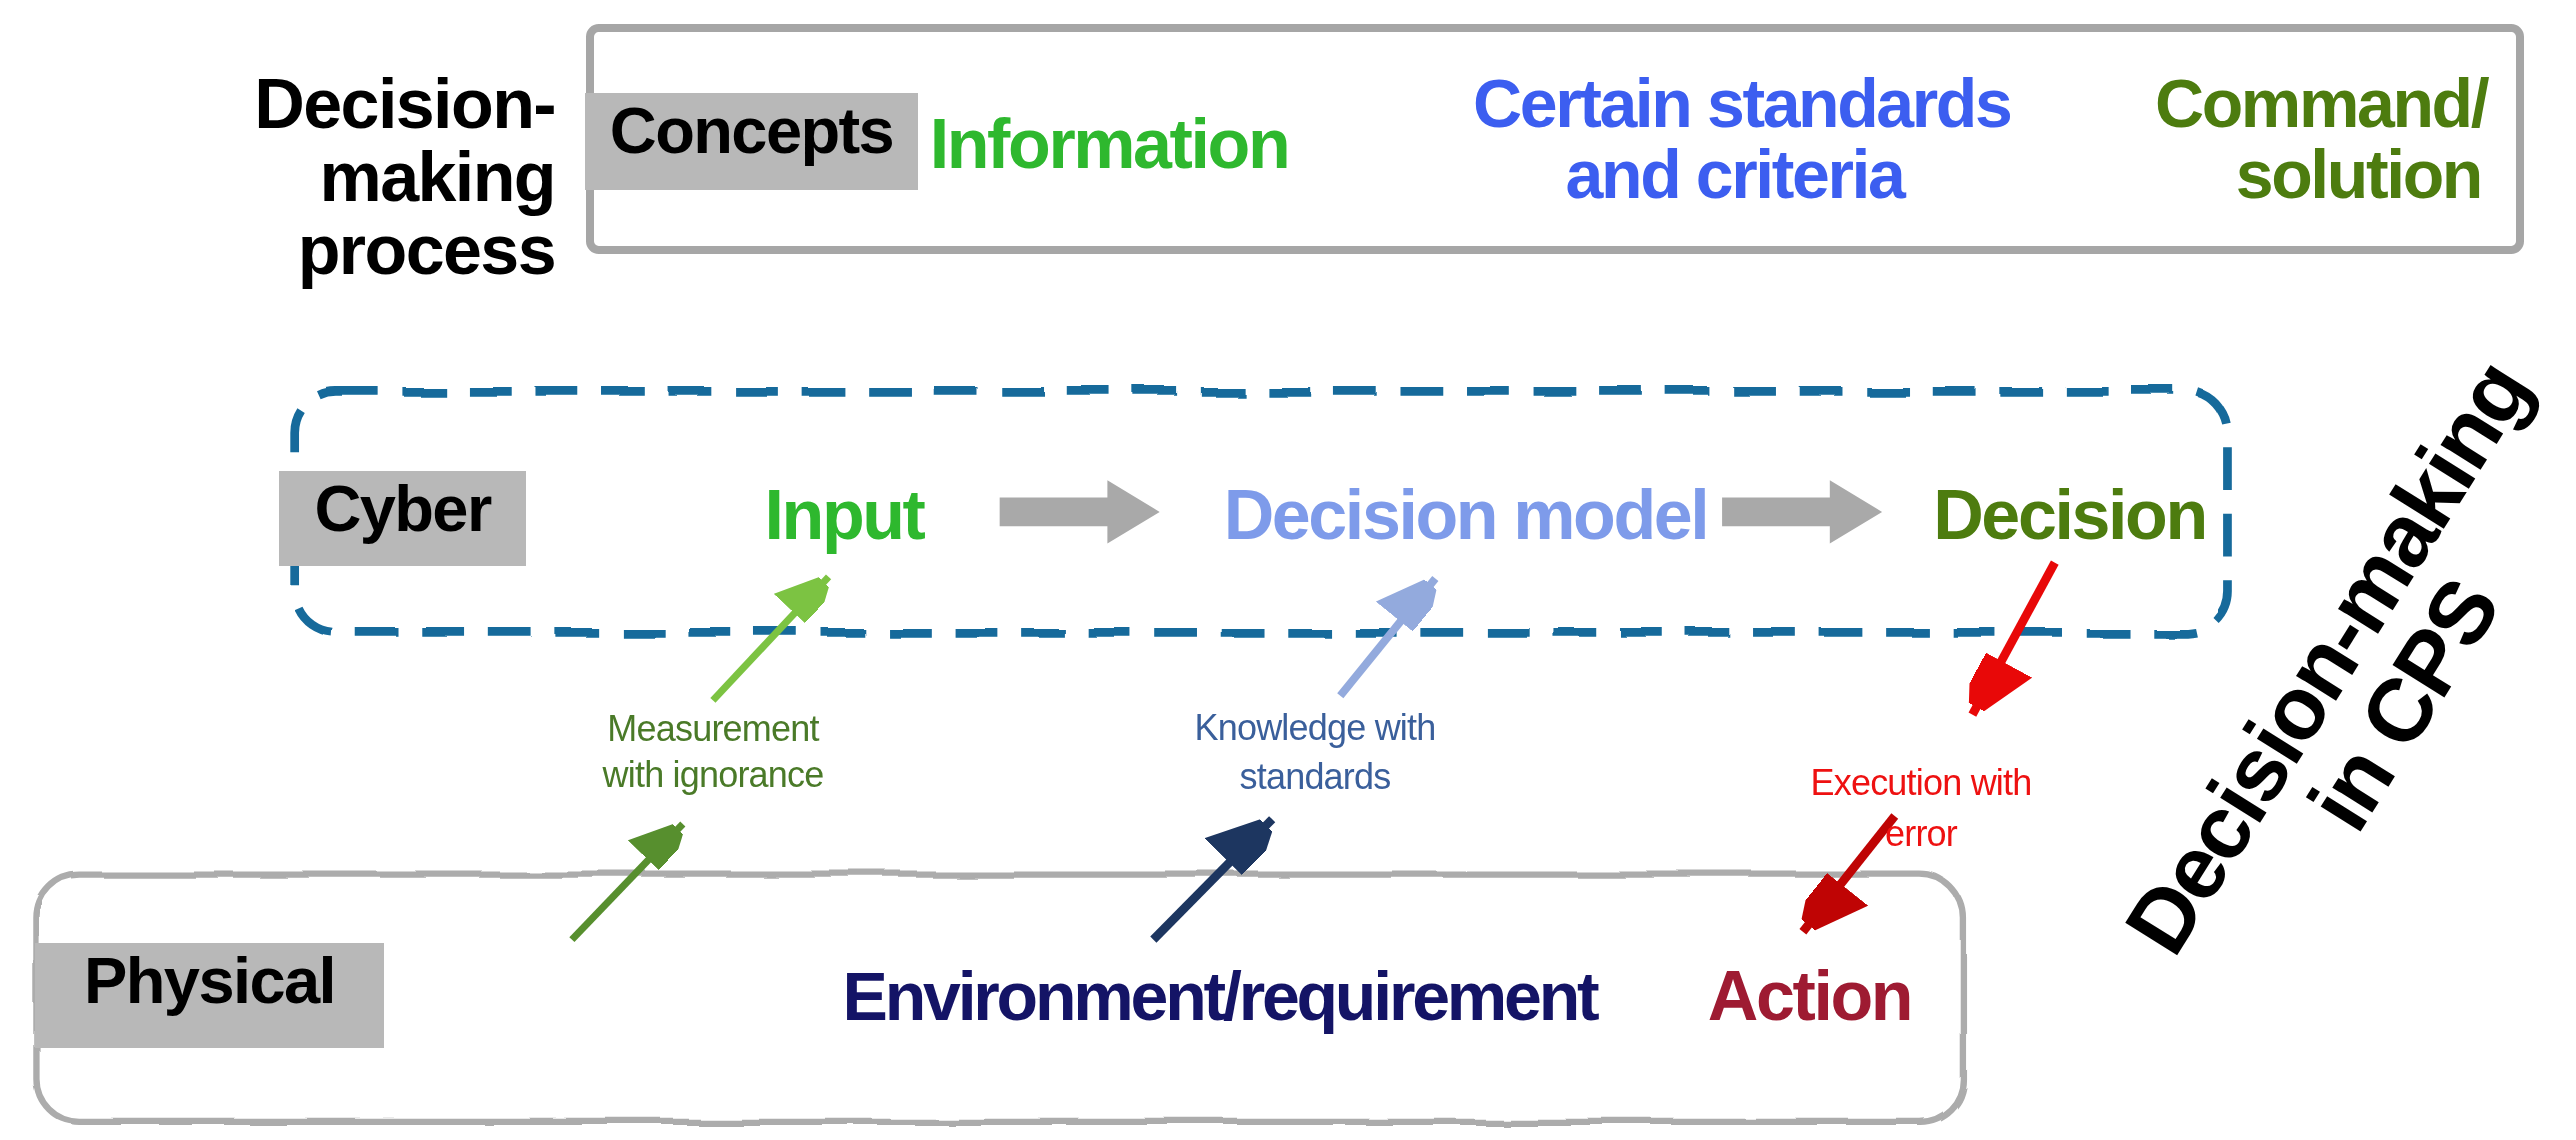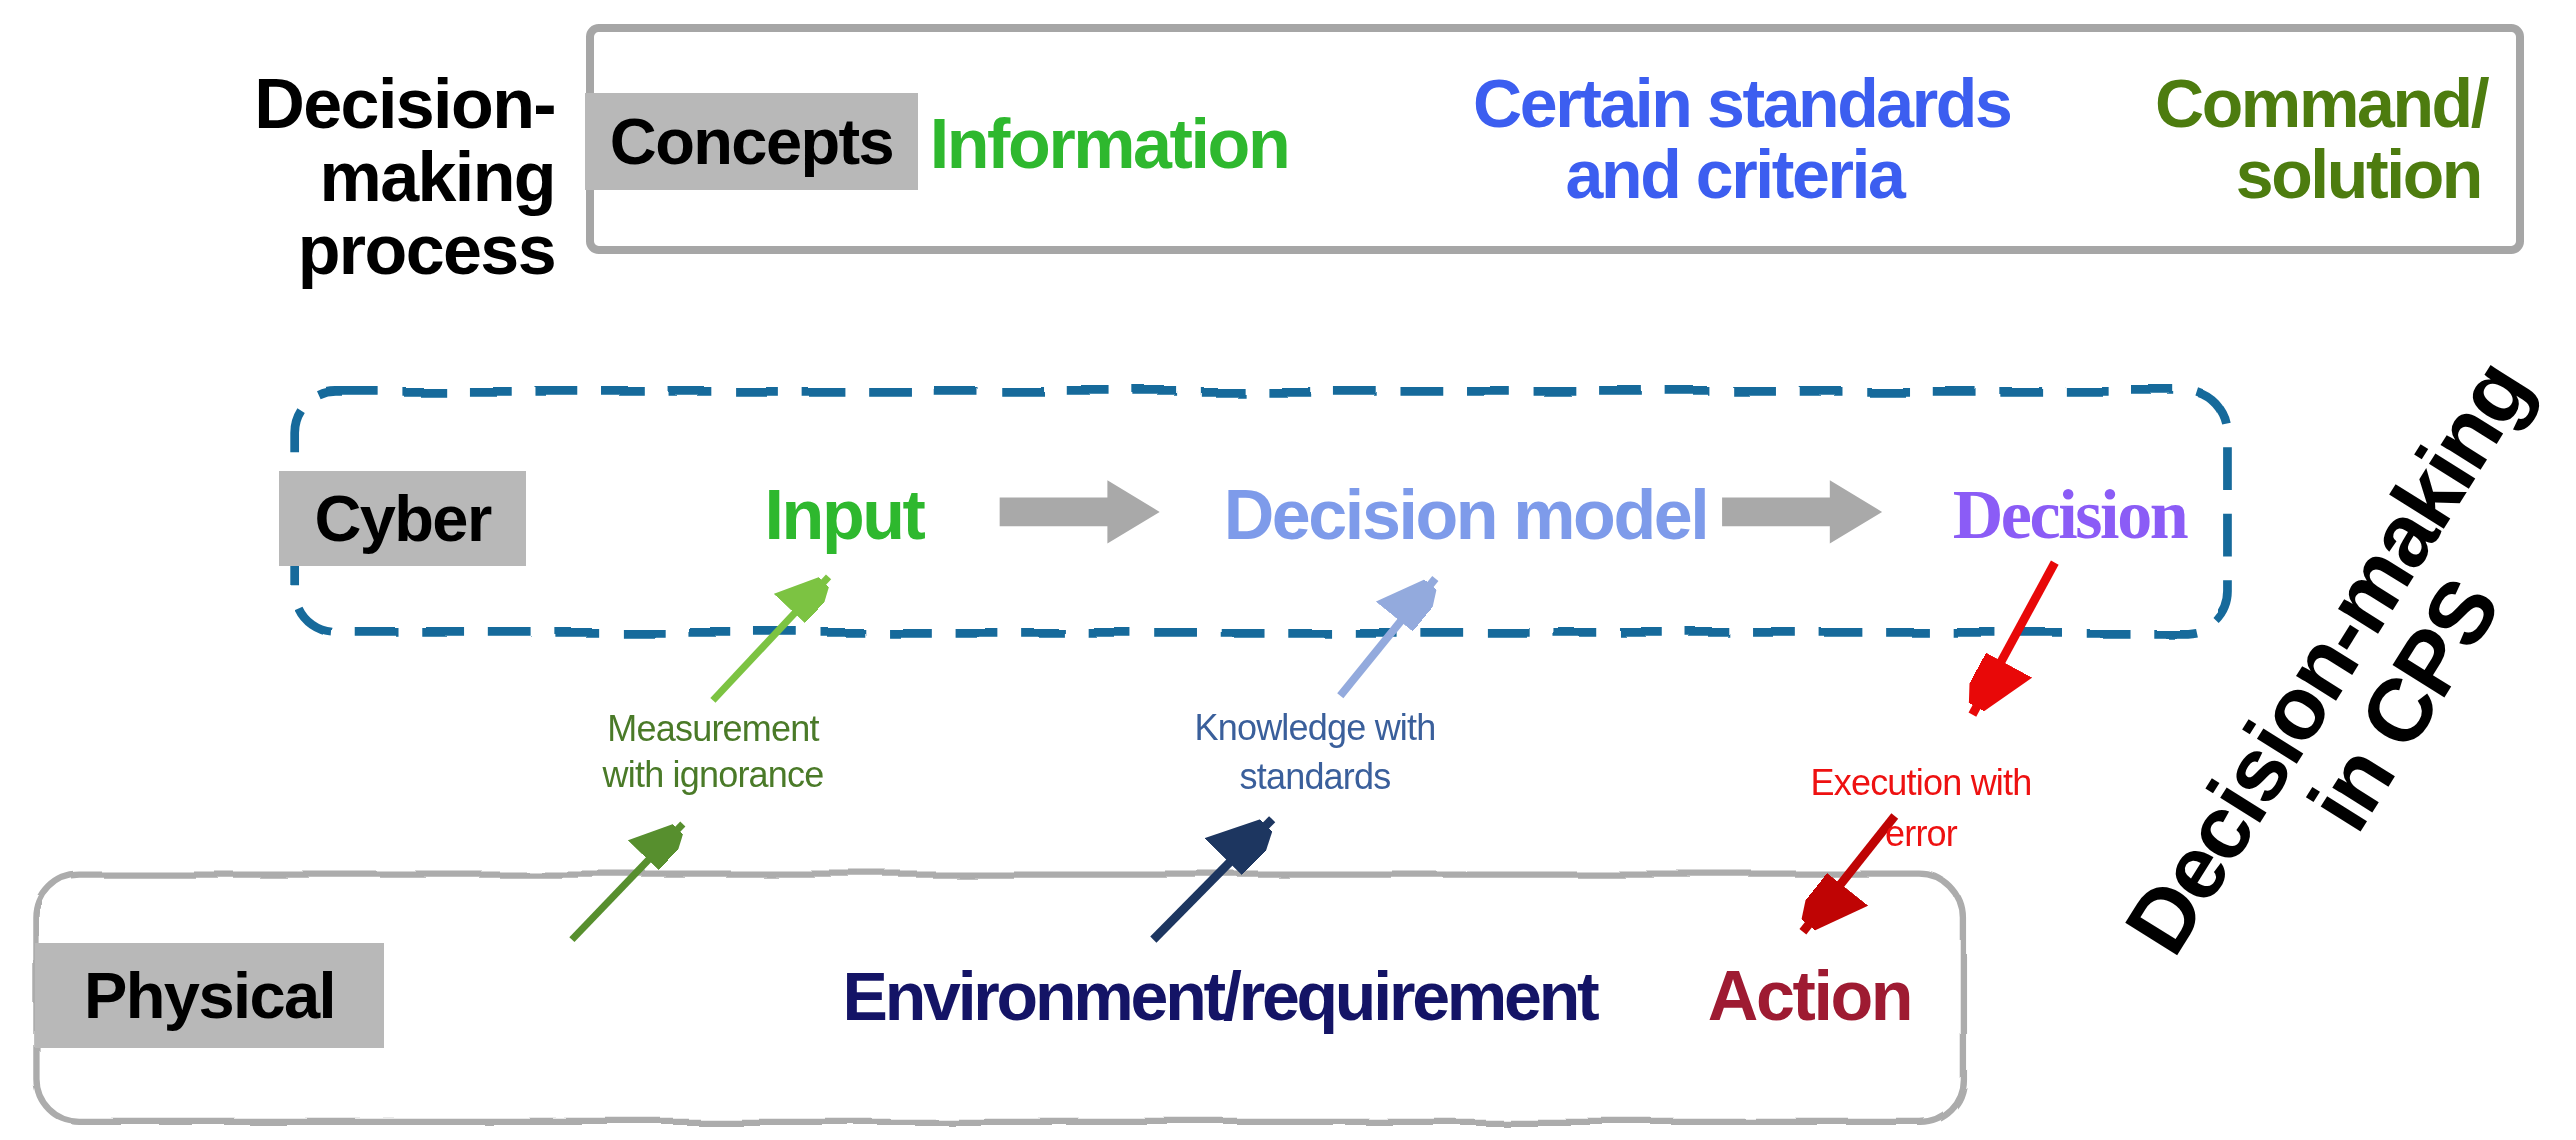--- a/index.html
+++ b/index.html
@@ -3,21 +3,21 @@
 <meta charset="utf-8">
 <style>
   html,body{margin:0;padding:0;background:#ffffff;}
   #canvas{
     position:relative;width:2576px;height:1141px;overflow:hidden;background:#fff;
     font-family:"Liberation Sans","DejaVu Sans",sans-serif;
   }
   .abs{position:absolute;}
   .big{font-weight:700;letter-spacing:-2.4px;white-space:nowrap;}
   .chip{
-    background:#b8b8b8;display:flex;align-items:center;justify-content:center;
+    background:#b8b8b8;display:flex;align-items:flex-start;justify-content:center;
     font-weight:700;font-size:65px;color:#000;letter-spacing:-1.6px;
   }
   .ctr{text-align:center;}
   .rgt{text-align:right;}
   .ann{font-size:36px;letter-spacing:-0.8px;white-space:nowrap;text-align:center;}
   #process-title{
     left:24px;top:68px;width:531px;font-size:70px;line-height:73px;
     font-weight:700;color:#000;letter-spacing:-1.6px;text-align:right;
   }
   #top-frame{
@@ -116,21 +116,21 @@
   <div id="command-label" class="abs big rgt" style="color: #4d7c0f;">
     <div>Command/</div>
     <div>solution</div>
   </div>
 
   <div id="cyber-chip" class="abs chip">
     <span>Cyber</span>
   </div>
   <div id="input-label" class="abs big ctr" style="color: rgb(46, 184, 46);">Input</div>
   <div id="decision-model-label" class="abs big ctr" style="color: rgb(126, 155, 234);">Decision model</div>
-  <div id="decision-label" class="abs big ctr" style="color: #8b5cf6; font-family: Liberation Serif, serif;">Decision</div>
+  <div id="decision-label" class="abs big ctr" style="color: #4d7c0f;">Decision</div>
 
   <div id="measurement-label" class="abs ann" style="color: rgb(74, 122, 40); margin-top: 9px;">
     <div>Measurement</div>
     <div>with ignorance</div>
   </div>
   <div id="knowledge-label" class="abs ann" style="color: rgb(58, 95, 155);">
     <div>Knowledge with</div>
     <div>standards</div>
   </div>
   <div id="execution-label" class="abs ann" style="color: rgb(238, 17, 17);">

